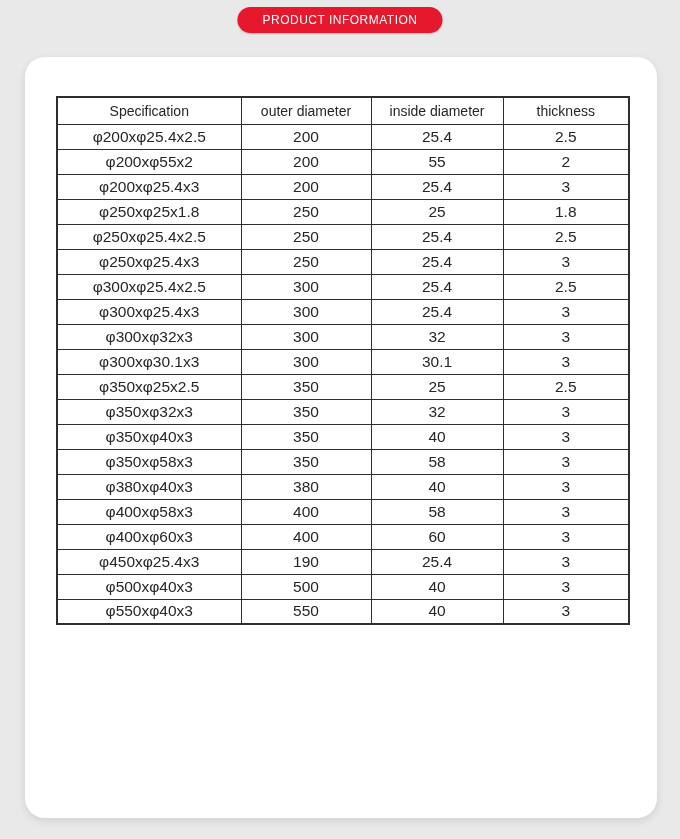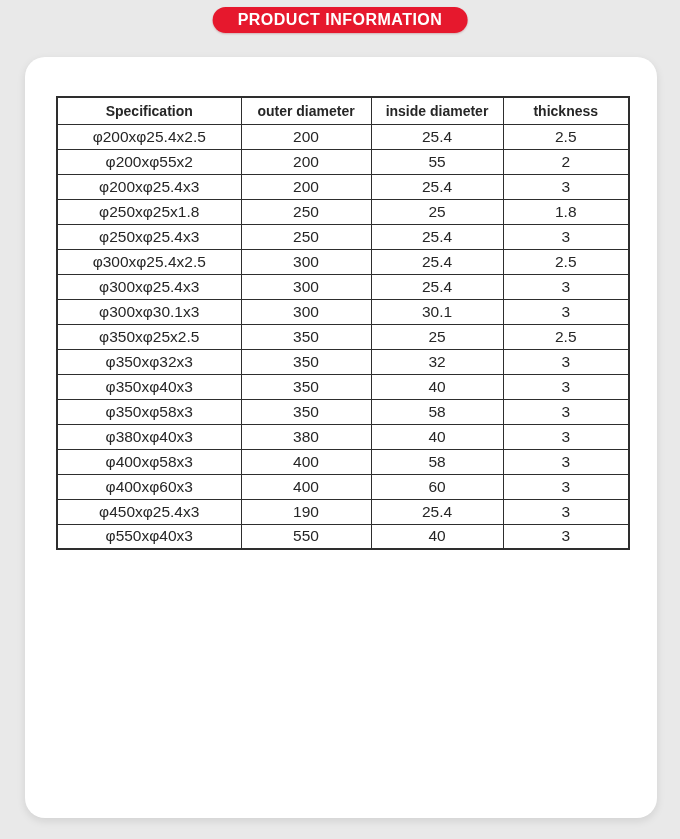--- a/index.html
+++ b/index.html
@@ -15,22 +15,22 @@
     position: absolute;
     top: 7px;
     left: 50%;
     transform: translateX(-50%);
     background: #e6182d;
     color: #ffffff;
     height: 26px;
     line-height: 26px;
     padding: 0 25px;
     border-radius: 14px;
-    font-size: 16px;
-    font-weight: bold;
+    font-size: 12px;
+    font-weight: normal;
     letter-spacing: 0.5px;
     white-space: nowrap;
     box-shadow: 0 1px 2px rgba(140, 0, 12, 0.25);
   }
   .card {
     position: absolute;
     left: 25px;
     top: 57px;
     width: 632px;
     height: 761px;
@@ -50,21 +50,21 @@
     border: 1.5px solid #2e2e2e;
     text-align: center;
     vertical-align: middle;
     color: #262626;
     white-space: nowrap;
     overflow: hidden;
     padding: 0;
   }
   table.spec-table th {
     font-size: 14px;
-    font-weight: bold;
+    font-weight: normal;
     height: 27px;
   }
   table.spec-table td {
     font-size: 15.5px;
     height: 25px;
   }
 </style>
 </head>
 <body>
 
@@ -107,35 +107,47 @@
           <td>25.4</td>
           <td>3</td>
         </tr>
         <tr>
           <td>φ250xφ25x1.8</td>
           <td>250</td>
           <td>25</td>
           <td>1.8</td>
         </tr>
         <tr>
+          <td>φ250xφ25.4x2.5</td>
+          <td>250</td>
+          <td>25.4</td>
+          <td>2.5</td>
+        </tr>
+        <tr>
           <td>φ250xφ25.4x3</td>
           <td>250</td>
           <td>25.4</td>
           <td>3</td>
         </tr>
         <tr>
           <td>φ300xφ25.4x2.5</td>
           <td>300</td>
           <td>25.4</td>
           <td>2.5</td>
         </tr>
         <tr>
           <td>φ300xφ25.4x3</td>
           <td>300</td>
           <td>25.4</td>
+          <td>3</td>
+        </tr>
+        <tr>
+          <td>φ300xφ32x3</td>
+          <td>300</td>
+          <td>32</td>
           <td>3</td>
         </tr>
         <tr>
           <td>φ300xφ30.1x3</td>
           <td>300</td>
           <td>30.1</td>
           <td>3</td>
         </tr>
         <tr>
           <td>φ350xφ25x2.5</td>
@@ -176,20 +188,26 @@
         <tr>
           <td>φ400xφ60x3</td>
           <td>400</td>
           <td>60</td>
           <td>3</td>
         </tr>
         <tr>
           <td>φ450xφ25.4x3</td>
           <td>190</td>
           <td>25.4</td>
+          <td>3</td>
+        </tr>
+        <tr>
+          <td>φ500xφ40x3</td>
+          <td>500</td>
+          <td>40</td>
           <td>3</td>
         </tr>
         <tr>
           <td>φ550xφ40x3</td>
           <td>550</td>
           <td>40</td>
           <td>3</td>
         </tr>
       </tbody>
   </table>

